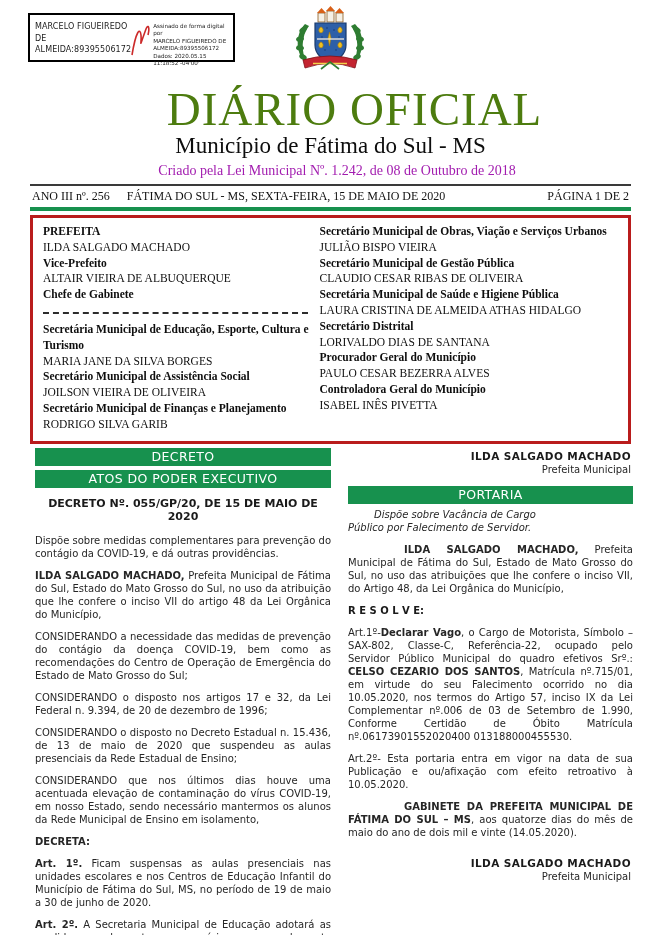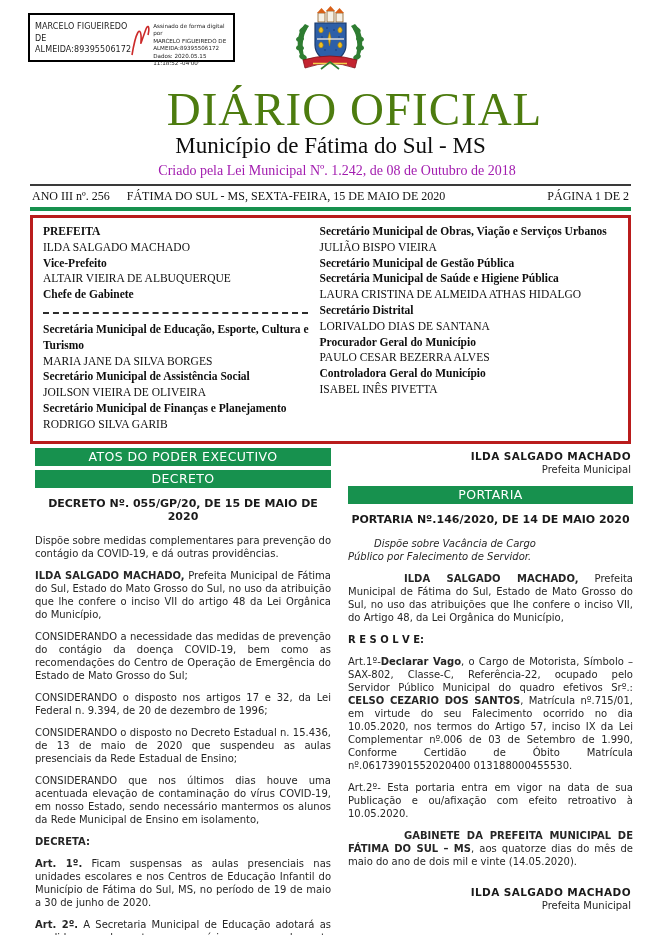--- a/index.html
+++ b/index.html
@@ -157,36 +157,37 @@
       <div>MARIA JANE DA SILVA BORGES</div>
       <div class="off-title">Secretário Municipal de Assistência Social</div>
       <div>JOILSON VIEIRA DE OLIVEIRA</div>
       <div class="off-title">Secretário Municipal de Finanças e Planejamento</div>
       <div>RODRIGO SILVA GARIB</div>
     </div>
     <div class="off-col-right">
       <div class="off-title">Secretário Municipal de Obras, Viação e Serviços Urbanos</div>
       <div>JULIÃO BISPO VIEIRA</div>
       <div class="off-title">Secretário Municipal de Gestão Pública</div>
+      <div>CLAUDIO CESAR RIBAS DE OLIVEIRA</div>
       <div class="off-title">Secretária Municipal de Saúde e Higiene Pública</div>
       <div>LAURA CRISTINA DE ALMEIDA ATHAS HIDALGO</div>
       <div class="off-title">Secretário Distrital</div>
       <div>LORIVALDO DIAS DE SANTANA</div>
       <div class="off-title">Procurador Geral do Município</div>
       <div>PAULO CESAR BEZERRA ALVES</div>
       <div class="off-title">Controladora Geral do Município</div>
       <div>ISABEL INÊS PIVETTA</div>
     </div>
   </div>
 
   <div class="columns">
 
     <div class="col-left doc">
+      <div class="banner">DECRETO</div>
       <div class="banner">ATOS DO PODER EXECUTIVO</div>
-      <div class="banner">DECRETO</div>
 
       <div class="doc-heading">DECRETO Nº. 055/GP/20, DE 15 DE MAIO DE 2020</div>
 
       <p>Dispõe sobre medidas complementares para prevenção do contágio da COVID-19, e dá outras providências.</p>
 
       <p><span class="b">ILDA SALGADO MACHADO,</span><span> Prefeita Municipal de Fátima do Sul, Estado do Mato Grosso do Sul, no uso da atribuição que lhe confere o inciso VII do artigo 48 da Lei Orgânica do Município,</span></p>
 
       <p>CONSIDERANDO a necessidade das medidas de prevenção do contágio da doença COVID-19, bem como as recomendações do Centro de Operação de Emergência do Estado de Mato Grosso do Sul;</p>
       <p>CONSIDERANDO o disposto nos artigos 17 e 32, da Lei Federal n. 9.394, de 20 de dezembro de 1996;</p>
       <p>CONSIDERANDO o disposto no Decreto Estadual n. 15.436, de 13 de maio de 2020 que suspendeu as aulas presenciais da Rede Estadual de Ensino;</p>
@@ -200,21 +201,20 @@
     </div>
 
     <div class="col-right doc">
       <div class="sig-block">
         <div class="sig-n">ILDA SALGADO MACHADO</div>
         <div class="sig-r">Prefeita Municipal</div>
       </div>
 
       <div class="banner">PORTARIA</div>
 
-      <div class="doc-heading">PORTARIA Nº.146/2020, DE 14 DE MAIO 2020</div>
 
       <p class="ementa">Dispõe sobre Vacância de Cargo Público por Falecimento de Servidor.</p>
 
       <p class="indent"><span class="b">ILDA SALGADO MACHADO,</span><span> Prefeita Municipal de Fátima do Sul, Estado de Mato Grosso do Sul, no uso das atribuições que lhe confere o inciso VII, do Artigo 48, da Lei Orgânica do Município,</span></p>
 
       <p class="resolve">R E S O L V E:</p>
 
       <p><span>Art.1º-</span><span class="b">Declarar Vago</span><span>, o Cargo de Motorista, Símbolo – SAX-802, Classe-C, Referência-22, ocupado pelo Servidor Público Municipal do quadro efetivos Srº.: </span><span class="b">CELSO CEZARIO DOS SANTOS</span><span>, Matrícula nº.715/01, em virtude do seu Falecimento ocorrido no dia 10.05.2020, nos termos do Artigo 57, inciso IX da Lei Complementar nº.006 de 03 de Setembro de 1.990, Conforme Certidão de Óbito Matrícula nº.06173901552020400 013188000455530.</span></p>
 
       <p>Art.2º-  Esta portaria entra em vigor na data de sua Publicação e ou/afixação com efeito retroativo à 10.05.2020.</p>

